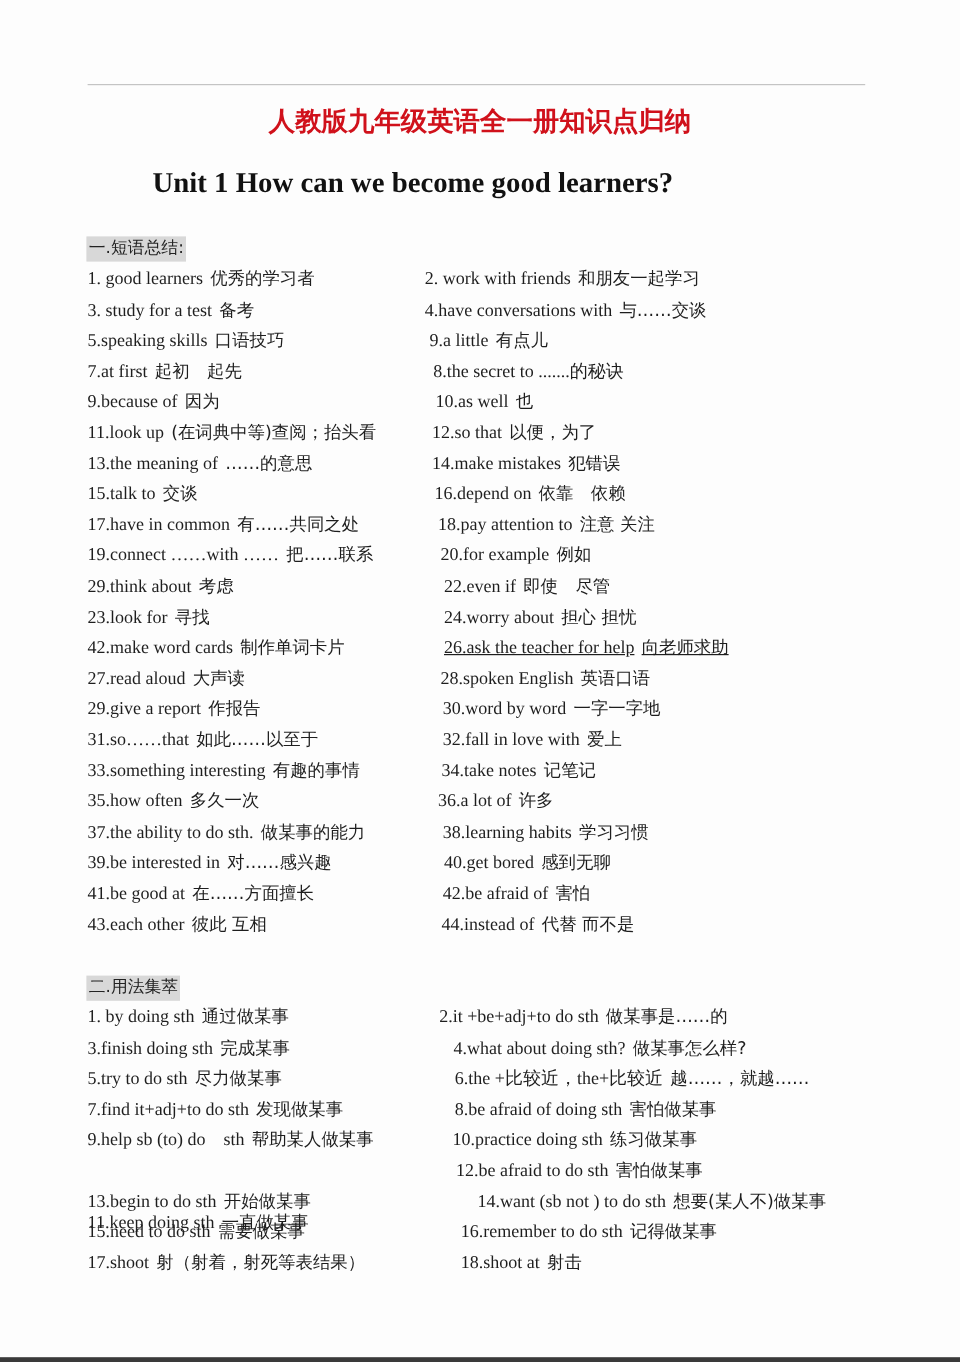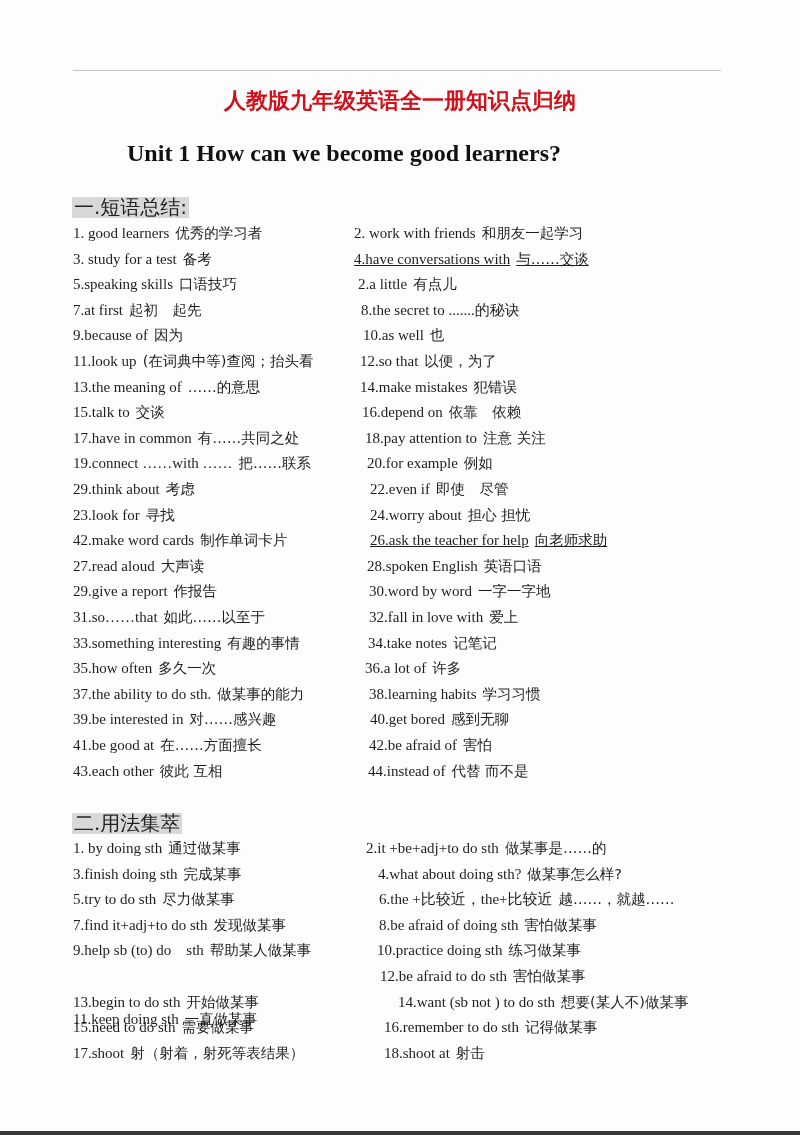--- a/index.html
+++ b/index.html
@@ -12,41 +12,41 @@
   .title-cn {
     position: absolute; left: 0; top: 86px; width: 800px; text-align: center;
     font-family: "DejaVu Sans", sans-serif; font-weight: bold; font-size: 22px; color: #d0111b; letter-spacing: 0px;
   }
   .title-en {
     position: absolute; left: 0; top: 140px; width: 688px; text-align: center;
     font-family: "Liberation Serif", serif; font-weight: bold; font-size: 24px; color: #111;
   }
   .section-label {
     position: absolute; left: 72px; height: 21px; line-height: 21px; padding: 0 2px;
-    background: #d8d8d8; font-family: "DejaVu Sans", sans-serif; font-size: 20px; color: #222;
+    background: #d8d8d8; font-family: "DejaVu Sans", sans-serif; font-size: 14px; color: #222;
   }
   .row { position: absolute; font-size: 15px; line-height: 20px; white-space: nowrap; }
   .row .en { font-family: "Liberation Serif", serif; }
   .row .cn { font-family: "DejaVu Sans", sans-serif; font-size: 14.5px; margin-left: 6px; }
 </style>
 </head>
 <body>
 
 <div class="top-rule"></div>
 <div class="title-cn">人教版九年级英语全一册知识点归纳</div>
 <div class="title-en">Unit 1 How can we become good learners?</div>
 
 <div class="section-label" style="top:197px;">一.短语总结:</div>
 <div id="sec1">
     <div class="row" style="top: 223px; left: 73px;"><span class="en">1. good learners</span><span class="cn">优秀的学习者</span></div>
     <div class="row" style="top: 223px; left: 354px;"><span class="en">2. work with friends</span><span class="cn">和朋友一起学习</span></div>
     <div class="row" style="top: 248.6px; left: 73px;"><span class="en">3. study for a test</span><span class="cn">备考</span></div>
-    <div class="row" style="top: 248.6px; left: 354px; text-decoration: underline;"><span class="en">4.have conversations with</span><span class="cn">与……交谈</span></div>
+    <div class="row" style="top: 248.6px; left: 354px;"><span class="en">4.have conversations with</span><span class="cn">与……交谈</span></div>
     <div class="row" style="top: 274.2px; left: 73px;"><span class="en">5.speaking skills</span><span class="cn">口语技巧</span></div>
-    <div class="row" style="top: 274.2px; left: 358px;"><span class="en">2.a little</span><span class="cn">有点儿</span></div>
+    <div class="row" style="top: 274.2px; left: 358px;"><span class="en">9.a little</span><span class="cn">有点儿</span></div>
     <div class="row" style="top: 299.8px; left: 73px;"><span class="en">7.at first</span><span class="cn">起初　起先</span></div>
     <div class="row" style="top: 299.8px; left: 361px;"><span class="en">8.the secret to .......的秘诀</span><span class="cn"></span></div>
     <div class="row" style="top: 325.4px; left: 73px;"><span class="en">9.because of</span><span class="cn">因为</span></div>
     <div class="row" style="top: 325.4px; left: 363px;"><span class="en">10.as well</span><span class="cn">也</span></div>
     <div class="row" style="top: 351px; left: 73px;"><span class="en">11.look up</span><span class="cn">(在词典中等)查阅；抬头看</span></div>
     <div class="row" style="top: 351px; left: 360px;"><span class="en">12.so that</span><span class="cn">以便，为了</span></div>
     <div class="row" style="top: 376.6px; left: 73px;"><span class="en">13.the meaning of</span><span class="cn">……的意思</span></div>
     <div class="row" style="top: 376.6px; left: 360px;"><span class="en">14.make mistakes</span><span class="cn">犯错误</span></div>
     <div class="row" style="top: 402.2px; left: 73px;"><span class="en">15.talk to</span><span class="cn">交谈</span></div>
     <div class="row" style="top: 402.2px; left: 362px;"><span class="en">16.depend on</span><span class="cn">依靠　依赖</span></div>

